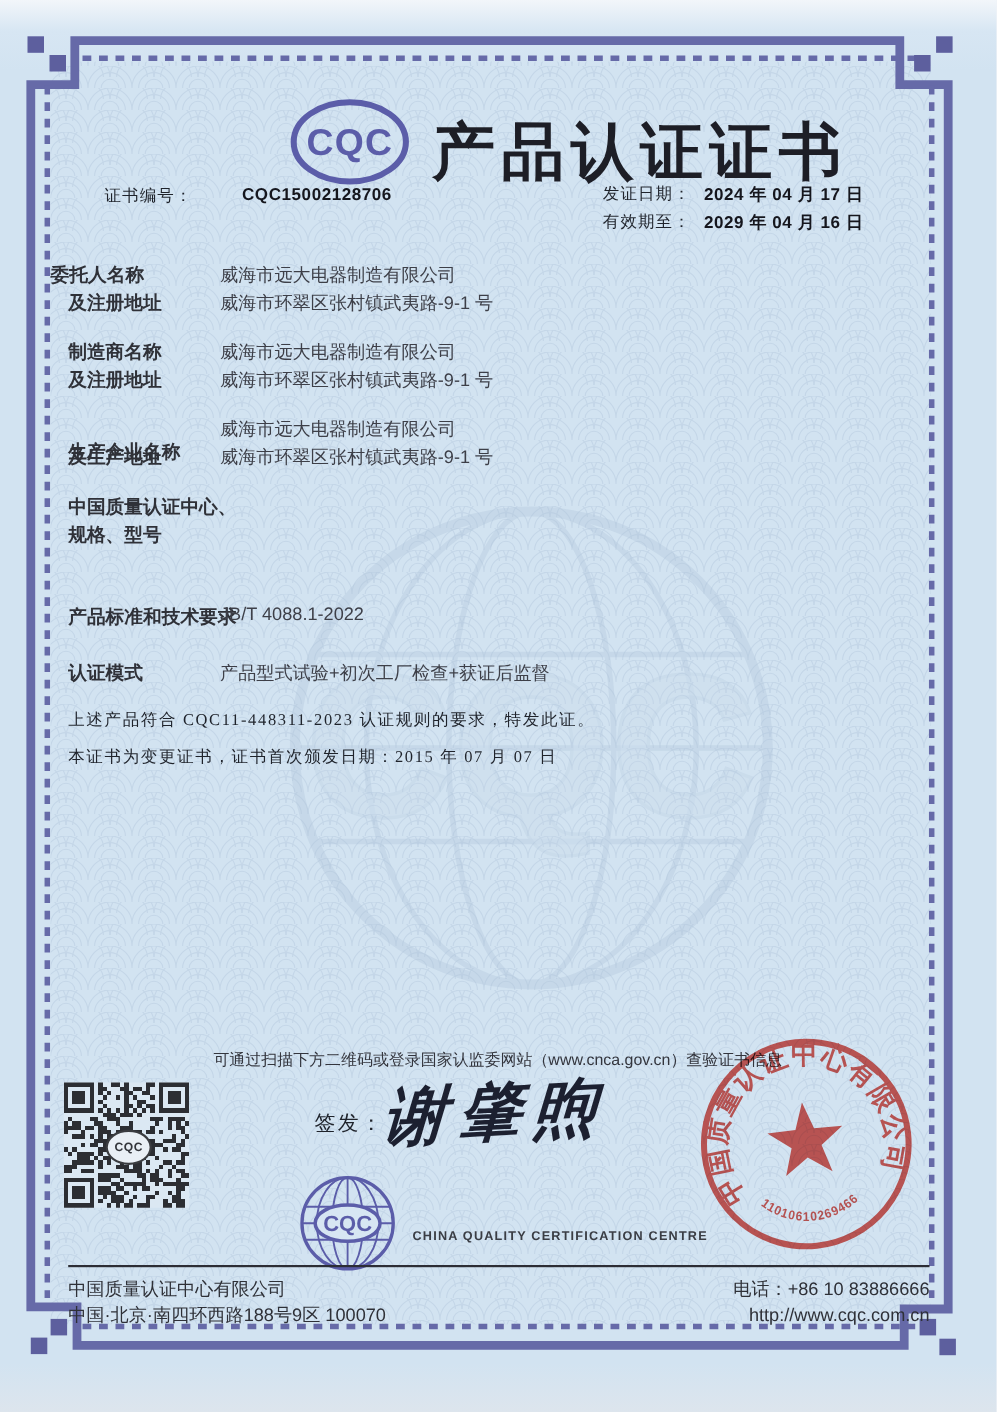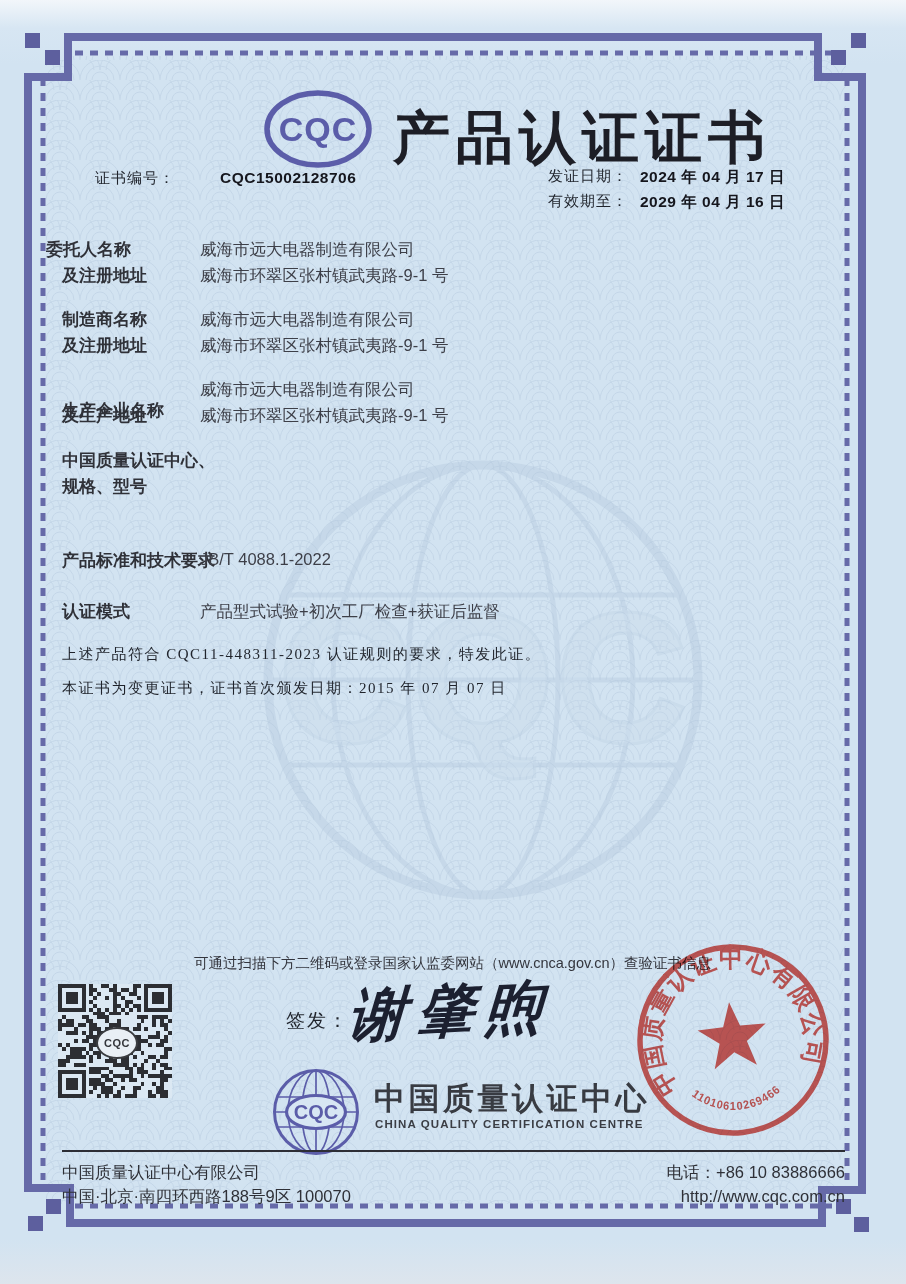--- a/index.html
+++ b/index.html
@@ -552,21 +552,20 @@
       <ellipse rx="14" ry="41.5" stroke-width="1.7"></ellipse>
       <ellipse rx="28" ry="41.5" stroke-width="1.7"></ellipse>
       <line x1="0" y1="-41.5" x2="0" y2="41.5" stroke-width="1.7"></line>
       <line x1="-41.5" y1="0" x2="41.5" y2="0" stroke-width="1.7"></line>
       <line x1="-38.5" y1="-15" x2="38.5" y2="-15" stroke-width="1.7"></line>
       <line x1="-38.5" y1="15" x2="38.5" y2="15" stroke-width="1.7"></line>
     </g>
     <ellipse rx="29.5" ry="16.5" fill="#d7e6f3" stroke="#5b5da9" stroke-width="3.2"></ellipse>
     <text x="0" y="7" text-anchor="middle" font-size="20" font-weight="800" fill="#5b5da9">CQC</text>
   </svg>
-  <div class="abs org-cn" style="left:374px;top:1078px;">中国质量认证中心</div>
   <div class="abs org-en" style="left:375px;top:1118px;">CHINA QUALITY CERTIFICATION CENTRE</div>
 
   <svg class="abs stamp-wrap" style="left:633px;top:940px;" width="200" height="200" viewBox="-100 -100 200 200">
     <defs>
       <path id="seal-arc-top" d="M -58,44 A 73 73 0 1 1 58,44"></path>
       <path id="seal-arc-bottom" d="M -50,48 A 68 68 0 0 0 50,48"></path>
     </defs>
     <g transform="rotate(-6)">
       <circle r="93" fill="none" stroke="#dc4f48" stroke-width="5.5"></circle>
       <polygon points="0,-36 -8.5,-11.6 -34.2,-11.1 -13.7,4.4 -21.2,29.1 0,14.4 21.2,29.1 13.7,4.4 34.2,-11.1 8.5,-11.6" fill="#dc4f48" transform="translate(0,-2)"></polygon>

